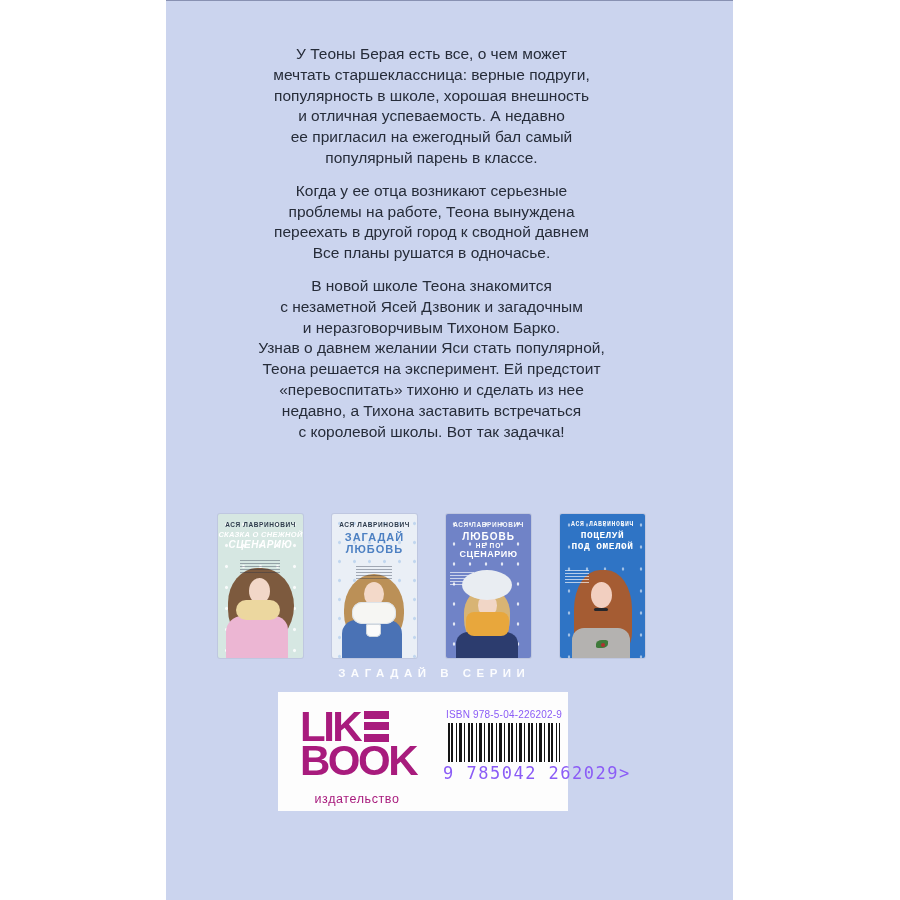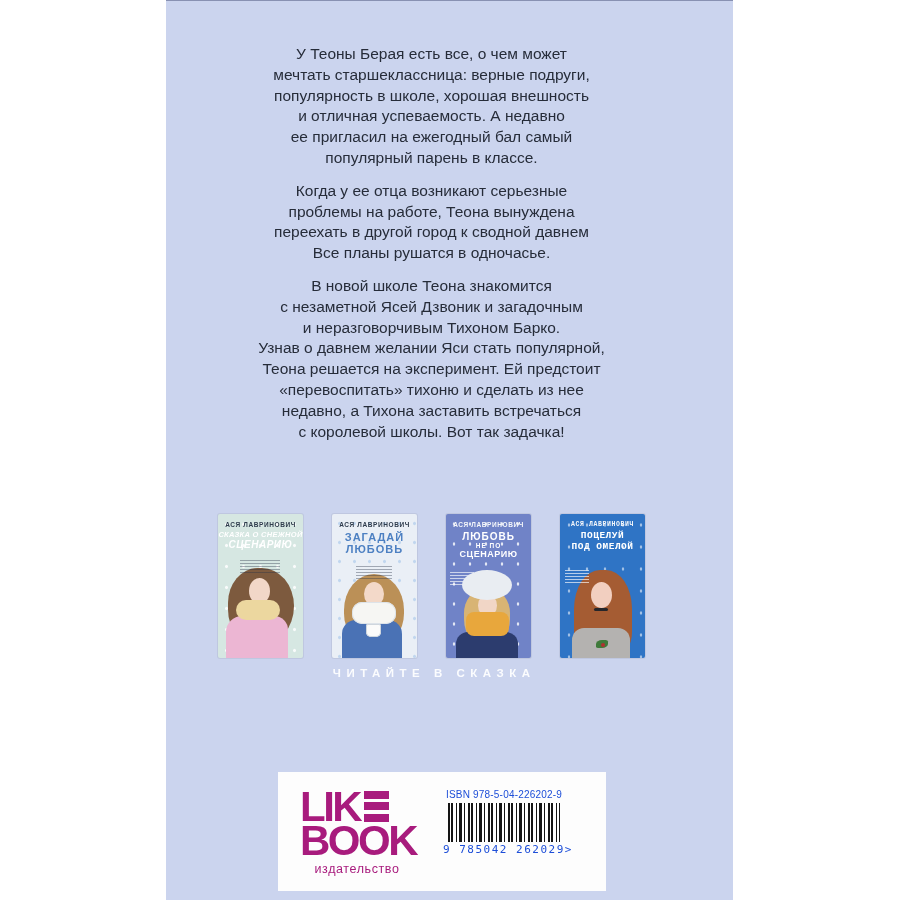--- a/index.html
+++ b/index.html
@@ -31,31 +31,31 @@
   .t3b{color:#fff;font-size:6.5px;letter-spacing:1px;}
   .t3c{color:#fff;font-size:9px;letter-spacing:.5px;}
   .b4 .book-title div{color:#fff;font-size:9.5px;letter-spacing:.5px;}
   .shape{position:absolute;z-index:1;}
   .quote-ph{position:absolute;z-index:2;height:14px;
             background:repeating-linear-gradient(180deg,rgba(40,50,70,.38) 0 1px,transparent 1px 3px);}
   .b3 .quote-ph,.b4 .quote-ph{background:repeating-linear-gradient(180deg,rgba(255,255,255,.65) 0 1px,transparent 1px 3px);}
   
   .series{top:667px;color:#fbfcfe;font-weight:bold;font-size:11.5px;letter-spacing:5.5px;padding-left:5.5px;}
   
-  .panel{position:absolute;left:112px;top:772px;width:328px;height:119px;background:#fdfdfd;}
+  .panel{position:absolute;left:112px;top:692px;width:290px;height:119px;background:#fdfdfd;}
   .logo{position:absolute;left:22px;top:15px;width:114px;color:#a81b7d;text-align:left;}
   .logo-row{display:flex;align-items:flex-end;font-weight:bold;font-size:42px;line-height:34px;letter-spacing:-2.5px;}
   .e-icon{display:inline-block;width:25px;margin-left:4px;margin-bottom:2px;}
   .e-icon div{height:8px;background:#a81b7d;margin-top:3.5px;}
-  .logo-sub{margin-top:4px;font-size:12.5px;letter-spacing:.6px;text-align:center;width:114px;}
-  .bc-wrap{position:absolute;left:165px;top:17px;width:122px;text-align:center;color:#1d4ed8;}
+  .logo-sub{margin-top:14px;font-size:12.5px;letter-spacing:.6px;text-align:center;width:114px;}
+  .bc-wrap{position:absolute;left:165px;top:17px;width:122px;text-align:center;color:#8b5cf6;}
   .isbn{font-size:10px;white-space:nowrap;letter-spacing:.2px;}
   .bars{margin:3px auto 0 auto;width:112px;height:39px;
         background:repeating-linear-gradient(90deg,#151515 0 2px,#fff 2px 3px,#151515 3px 5px,#fff 5px 8px,#151515 8px 9px,#fff 9px 11px,#151515 11px 14px,#fff 14px 16px,#151515 16px 17px,#fff 17px 20px);}
-  .digits{margin-top:1px;font-family:"DejaVu Sans Mono",monospace;font-size:11px;letter-spacing:1.5px;white-space:nowrap;}
+  .digits{margin-top:1px;font-family:"DejaVu Sans Mono",monospace;font-size:17px;letter-spacing:1.5px;white-space:nowrap;}
 </style>
 </head>
 <body>
 
 <div class="canvas">
   <div class="sheet">
 
     <div class="inner synopsis">
       <div class="para">
         <div class="syn-line">У Теоны Берая есть все, о чем может</div>
@@ -137,21 +137,21 @@
         <div class="shape" style="left:14px;top:56px;width:58px;height:86px;border-radius:45% 45% 28% 28%;background:#a55c33;"></div>
         <div class="shape" style="left:12px;top:114px;width:58px;height:30px;border-radius:12px 12px 0 0;background:#b4b2b0;z-index:2;"></div>
         <div class="shape" style="left:31px;top:68px;width:21px;height:26px;border-radius:50%;background:#f2cfc0;z-index:2;"></div>
         <div class="shape" style="left:34px;top:94px;width:14px;height:3px;background:#26262a;z-index:3;border-radius:2px;"></div>
         <div class="shape" style="left:36px;top:126px;width:12px;height:8px;border-radius:50% 20% 50% 20%;background:#3f7a3a;z-index:3;"></div>
         <div class="shape" style="left:41px;top:129px;width:4px;height:4px;border-radius:50%;background:#b03030;z-index:4;"></div>
       </div>
 
     </div>
 
-    <div class="inner series">ЧИТАЙТЕ В СКАЗКА</div>
+    <div class="inner series">ЗАГАДАЙ В СЕРИИ</div>
 
     <div class="panel">
       <div class="logo">
         <div class="logo-row">
           <span>LIK</span>
           <span class="e-icon">
             <div></div>
               <div></div>
               <div></div>
           </span>

